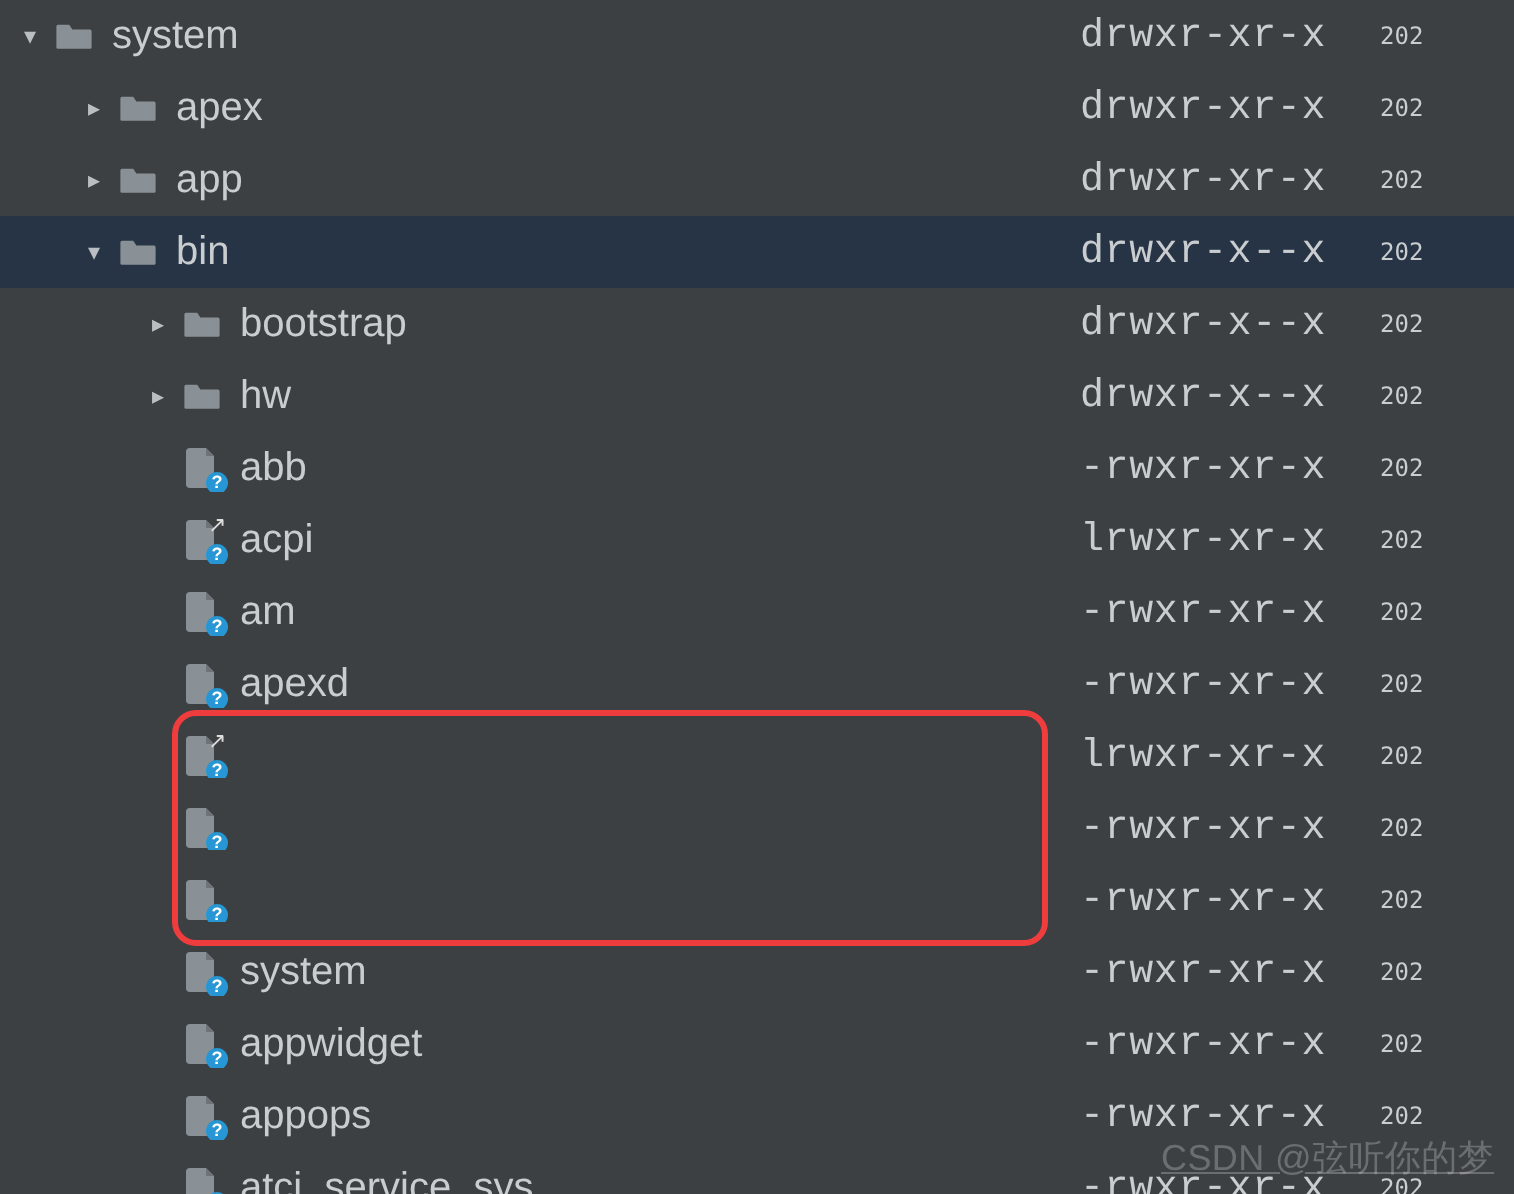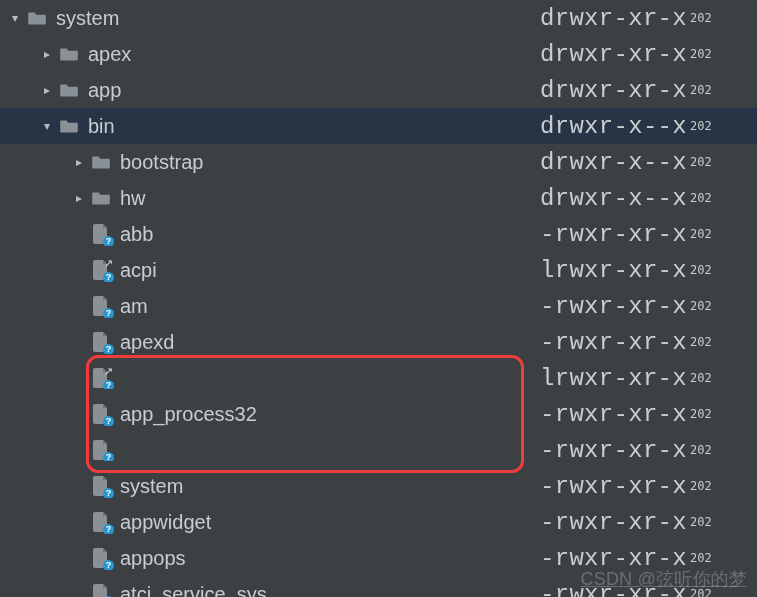--- a/index.html
+++ b/index.html
@@ -23,21 +23,21 @@
   .row.selected { background: #263445; }
   .row .name-area {
     display: flex;
     align-items: center;
     flex: 0 0 540px;
     overflow: hidden;
   }
   .row .perm {
     flex: 0 0 150px;
     font-family: "SFMono-Regular", Consolas, "Liberation Mono", monospace;
-    font-size: 24px;
+    font-size: 20px;
     letter-spacing: 0.3px;
   }
   .row .date {
     flex: 0 0 60px;
     font-family: "SFMono-Regular", Consolas, monospace;
     font-size: 12px;
   }
   .indent { display: inline-block; height: 1px; }
   .toggle {
     width: 18px; height: 18px;
@@ -262,21 +262,20 @@
       <div class="name-area">
         <span class="indent" style="width: 70px;"></span>
         <span class="spacer-toggle"></span>
         <span class="icon">
           <svg class="file-svg" viewBox="0 0 16 20">
             <path fill="#8a9196" d="M2 0h8l4 4v14a2 2 0 0 1-2 2H2a2 2 0 0 1-2-2V2a2 2 0 0 1 2-2z"></path>
             <path fill="#6d7378" d="M10 0v4h4z"></path>
           </svg>
           <span class="file-badge">?</span>
         </span>
-        <span class="label">app_process32</span>
       </div>
       <div class="perm">-rwxr-xr-x</div>
       <div class="date">202</div>
     </div>
     <div class="row">
       <div class="name-area">
         <span class="indent" style="width: 70px;"></span>
         <span class="spacer-toggle"></span>
         <span class="icon">
           <svg class="file-svg" viewBox="0 0 16 20">

